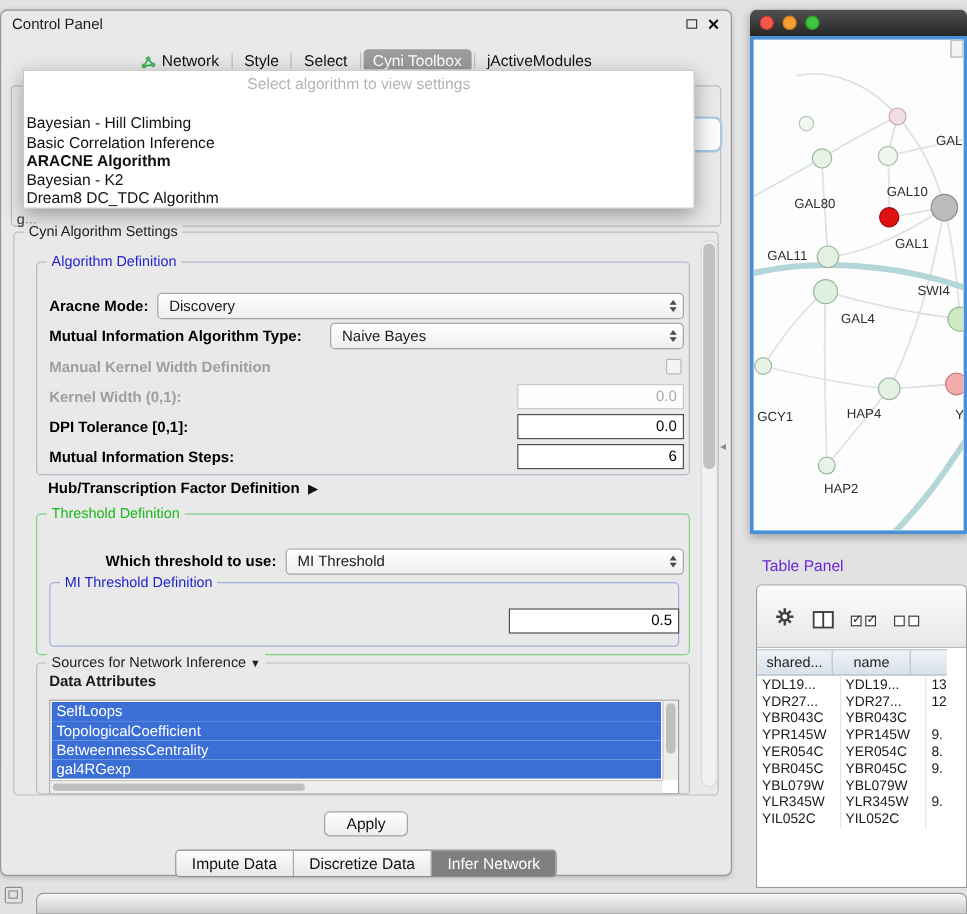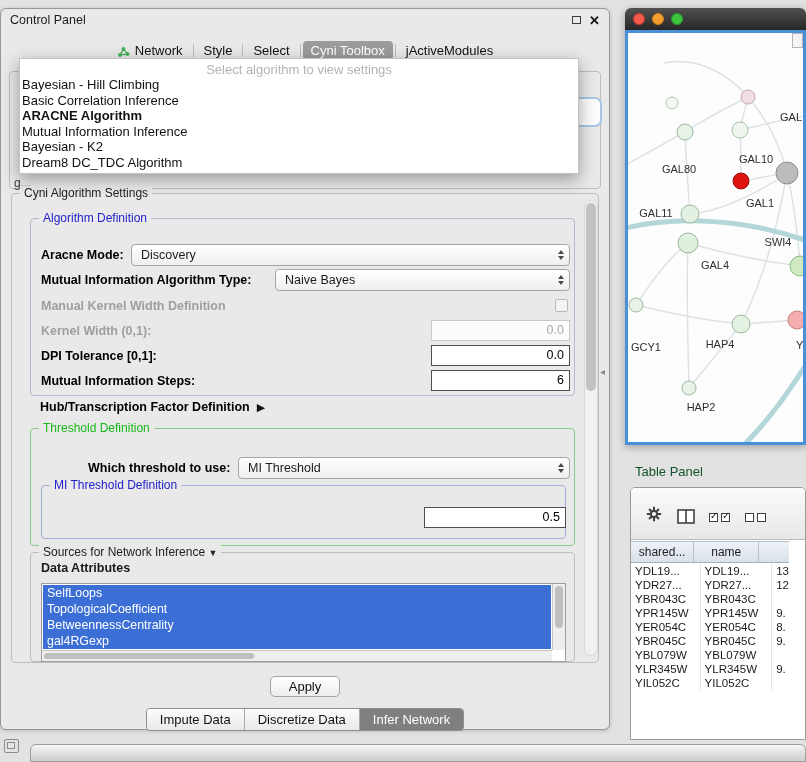--- a/index.html
+++ b/index.html
@@ -25,21 +25,21 @@
   
   .hidden-group { position:absolute; left:8px; top:62px; width:592px; height:118px; border:1px solid #bdbdbd; border-radius:4px; }
   .hidden-combo { position:absolute; left:544px; top:25px; width:48px; height:30px; border:2px solid #a9c7e4;
                   border-radius:7px; background:#fcfcfc; }
   .hidden-frag { position:absolute; left:4px; top:104px; font-size:12px; color:#3a3a3a; }
 
   
   .dd-popup { position:absolute; left:18px; top:49px; width:560px; height:116px; background:#fff;
               border:1px solid #c2c2c2; box-shadow:0 5px 16px rgba(0,0,0,.35); z-index:40; overflow:hidden; }
   .dd-placeholder { text-align:center; color:#b4b4b4; font-size:13px; padding-top:3px; }
-  .dd-list { margin-top:0; }
+  .dd-list { margin-top:18px; }
   .dd-opt { font-size:13px; line-height:15.5px; padding-left:2px; color:#111; white-space:nowrap; }
   .dd-opt.sel { font-weight:bold; }
 
   
   .grp { position:absolute; border:1px solid #bdbdbd; border-radius:4px; }
   .grp-title { position:absolute; top:-8px; left:8px; background:#e9e9e9; padding:0 4px; font-size:12px; color:#222; white-space:nowrap; }
   .grp-title.blue { color:#2323cb; }
   .grp-title.green { color:#17b817; }
   .settings { left:10px; top:184px; width:588px; height:470px; }
   .algo   { left:18px; top:24px;  width:545px; height:178px; border-color:#b5b9ce; }
@@ -99,21 +99,21 @@
   .tl.red    { background:#f4594c; border:1px solid #c73b30; }
   .tl.yellow { background:#f59f31; border:1px solid #ce7f18; }
   .tl.green  { background:#3fc43f; border:1px solid #2a9c2a; }
   .net-body { position:absolute; top:22px; left:0; right:0; bottom:0; background:#4a90d8; padding:3px; }
   .net-canvas { position:relative; width:100%; height:100%; background:#fdfdfe; overflow:hidden; }
   .scroll-corner { position:absolute; top:0; right:0; width:11px; height:15px; background:#f4f4f4; border:1px solid #b5b5b5; }
   svg.netsvg { position:absolute; left:0; top:0; }
   svg.netsvg text { font-size:11px; fill:#2e2e2e; font-family:"Liberation Sans", sans-serif; }
 
   
-  .tp-label { position:absolute; left:635px; top:464px; font-size:13px; color:#14532d; }
+  .tp-label { position:absolute; left:635px; top:464px; font-size:13px; color:#6d28d9; }
   .tp-win { position:absolute; left:630px; top:487px; width:176px; height:253px; background:#ffffff;
             border:1px solid #9b9b9b; border-radius:5px 5px 0 0; overflow:hidden; }
   .tp-toolbar { position:absolute; top:0; left:0; right:0; height:52px; background:linear-gradient(#fbfbfb,#e7e7e7);
                 border-bottom:1px solid #bcbcbc; }
   .ico { position:absolute; line-height:0; }
   .gear-ico { left:14px; top:17px; }
   .col-ico  { left:46px; top:21px; }
   .cb-pair { position:absolute; display:flex; gap:3px; }
   .pair1 { left:78px; top:25px; }
   .pair2 { left:114px; top:25px; }
@@ -173,21 +173,20 @@
       <div class="hidden-combo"></div>
       <span class="hidden-frag">g...</span>
     </div>
 
     <div class="dd-popup">
       <div class="dd-placeholder">Select algorithm to view settings</div>
       <div class="dd-list">
           <div class="dd-opt">Bayesian - Hill Climbing</div>
           <div class="dd-opt">Basic Correlation Inference</div>
           <div class="dd-opt sel">ARACNE Algorithm</div>
-          <div class="dd-opt">Mutual Information Inference</div>
           <div class="dd-opt">Bayesian - K2</div>
           <div class="dd-opt">Dream8 DC_TDC Algorithm</div>
         </div>
     </div>
 
     <div class="grp settings">
       <span class="grp-title">Cyni Algorithm Settings</span>
 
       <div class="grp algo">
         <span class="grp-title blue">Algorithm Definition</span>

